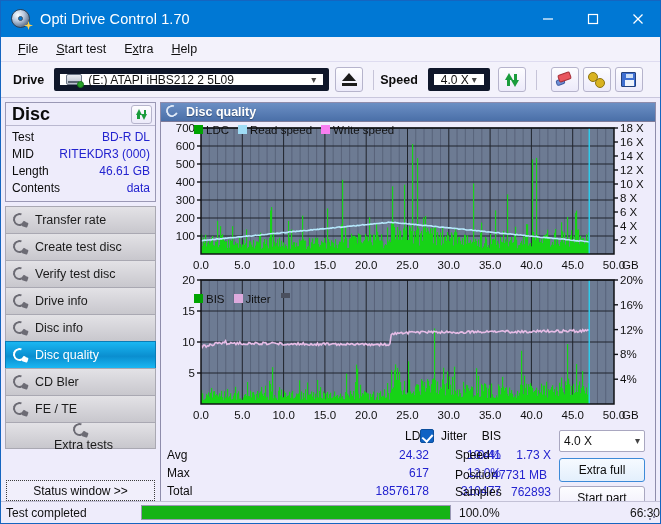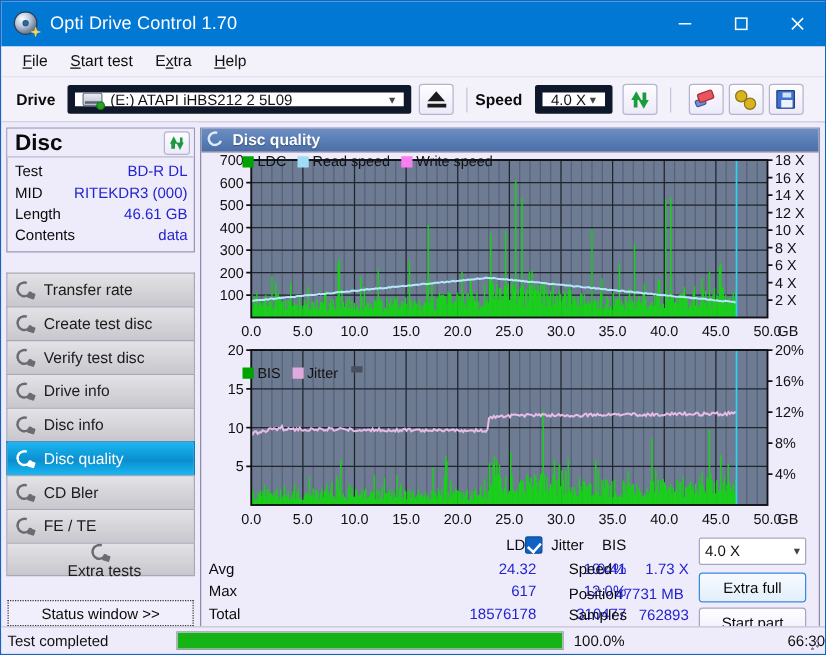--- a/index.html
+++ b/index.html
@@ -259,21 +259,21 @@
     width:14px;height:14px;border-radius:50%;
     background: radial-gradient(circle at 35% 30%, #fffde5 0%, #e6d96a 45%, #b9a72c 78%, #8a7c1c 100%);
     border:1px solid #7e7018; position:relative;
   }
   .cd-ico::after {
     content:""; position:absolute; left:5px; top:5px;
     width:4px;height:4px;border-radius:50%;
     background:#eeecfb; border:1px solid #8a7c1c;
   }
 
-  .nav-list { margin-top: 16px; }
+  .nav-list { margin-top: 4px; }
   .nav-item {
     height: 27px;
     display: flex; align-items: center;
     background: linear-gradient(#e3e2e6, #c8c7cd);
     border: 1px solid #a9a8b2;
     border-bottom: none;
     padding-left: 6px;
     font-size: 12.5px;
     color: #1b1b1b;
     position: relative;

